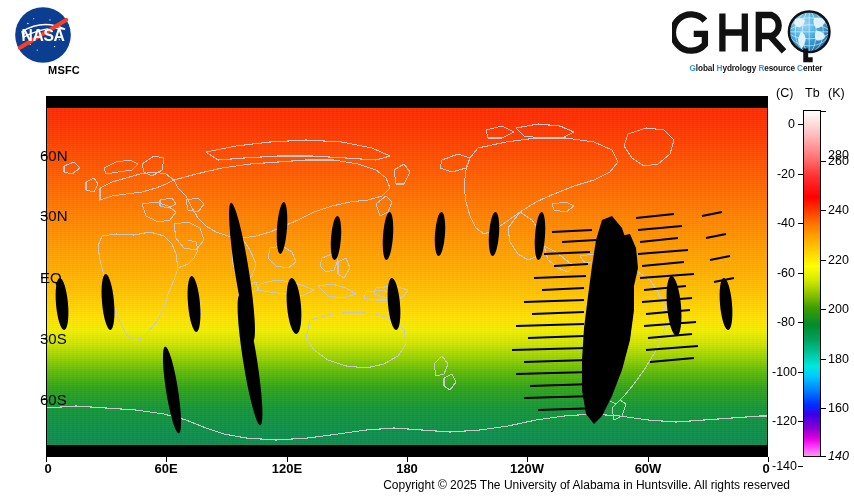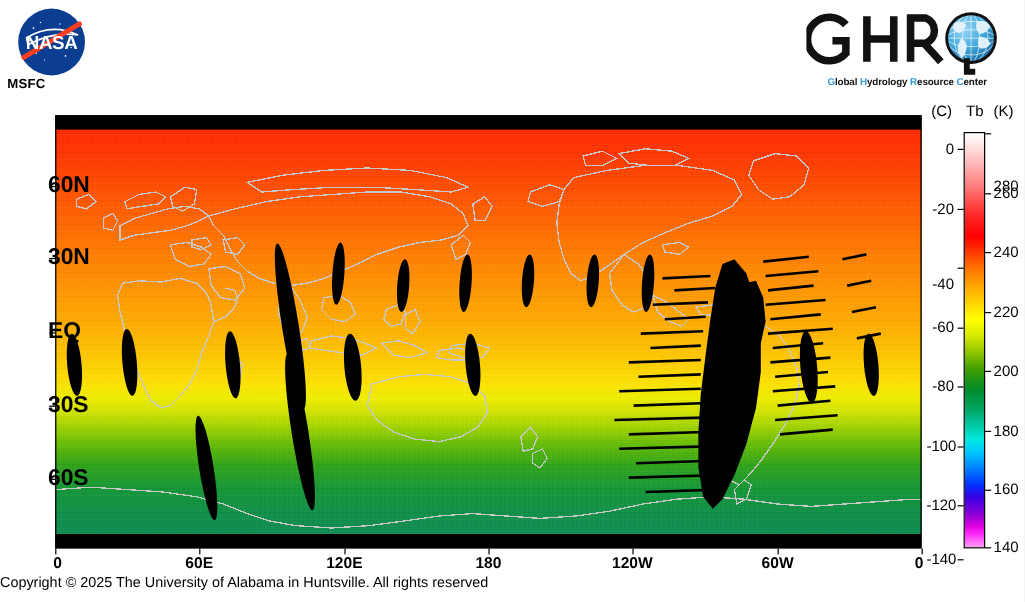--- a/index.html
+++ b/index.html
@@ -29,21 +29,21 @@
   }
   #nasa-meatball {
     position: absolute;
     left: 8px; top: 0px;
     width: 58px; height: 58px;
   }
   #nasa-msfc-label {
     position: absolute;
     left: 0; top: 58px;
     width: 74px;
-    text-align: left;
+    text-align: right;
     font-size: 11px;
     font-weight: bold;
     letter-spacing: 0.2px;
   }
 
   #title-block {
     position: absolute;
     left: 92px; top: 8px;
     width: 580px;
   }
@@ -161,22 +161,22 @@
   }
   .x-tick-mark {
     position: absolute;
     top: 457px;
     width: 1px; height: 5px;
     background: #000000;
   }
   .y-tick-label {
     position: absolute;
     left: 40px;
-    font-size: 19px;
-    font-weight: bold;
+    font-size: 15px;
+    font-weight: normal;
     transform: translateY(-50%);
     text-align: right;
     white-space: nowrap;
   }
   .y-tick-mark {
     position: absolute;
     left: 41px;
     width: 5px; height: 1px;
     background: #000000;
   }
@@ -254,21 +254,21 @@
     font-size: 12.5px;
     transform: translateY(-50%);
     white-space: nowrap;
   }
 
   
   #copyright {
     position: absolute;
     left: 0; top: 478px;
     width: 790px;
-    text-align: left;
+    text-align: right;
     font-size: 12px;
     white-space: nowrap;
   }
 </style>
 </head>
 <body>
 
 <div id="header">
 
   <div id="nasa-logo">
@@ -548,36 +548,36 @@
   <div class="cb-tick-right" style="top:408px;"></div>
   <div class="cb-tick-right" style="top:456px;"></div>
 
   <div class="cb-label-right" style="top:111px;margin-top:44px;">280</div>
   <div class="cb-label-right" style="top:161px;">260</div>
   <div class="cb-label-right" style="top:210px;">240</div>
   <div class="cb-label-right" style="top:260px;">220</div>
   <div class="cb-label-right" style="top:309px;">200</div>
   <div class="cb-label-right" style="top:359px;">180</div>
   <div class="cb-label-right" style="top:408px;">160</div>
-  <div class="cb-label-right" style="top:456px;">140</div>
+  <div class="cb-label-right" style="top:456px;font-style:italic;">140</div>
 </div>
 
 <div>
   <div class="cb-tick-left" style="top:124px;"></div>
   <div class="cb-tick-left" style="top:174px;"></div>
   <div class="cb-tick-left" style="top:223px;"></div>
   <div class="cb-tick-left" style="top:273px;"></div>
   <div class="cb-tick-left" style="top:322px;"></div>
   <div class="cb-tick-left" style="top:372px;"></div>
   <div class="cb-tick-left" style="top:421px;"></div>
   <div class="cb-tick-left" style="top:466px;"></div>
 
   <div class="cb-label-left" style="top:124px;">0</div>
   <div class="cb-label-left" style="top:174px;">-20</div>
-  <div class="cb-label-left" style="top:223px;margin-top:14px;">-40</div>
+  <div class="cb-label-left" style="top:223px;">-40</div>
   <div class="cb-label-left" style="top:273px;">-60</div>
   <div class="cb-label-left" style="top:322px;">-80</div>
   <div class="cb-label-left" style="top:372px;">-100</div>
   <div class="cb-label-left" style="top:421px;">-120</div>
   <div class="cb-label-left" style="top:466px;">-140</div>
 </div>
 
 <div id="copyright">Copyright © 2025 The University of Alabama in Huntsville.  All rights reserved</div>
 
 </body></html>

